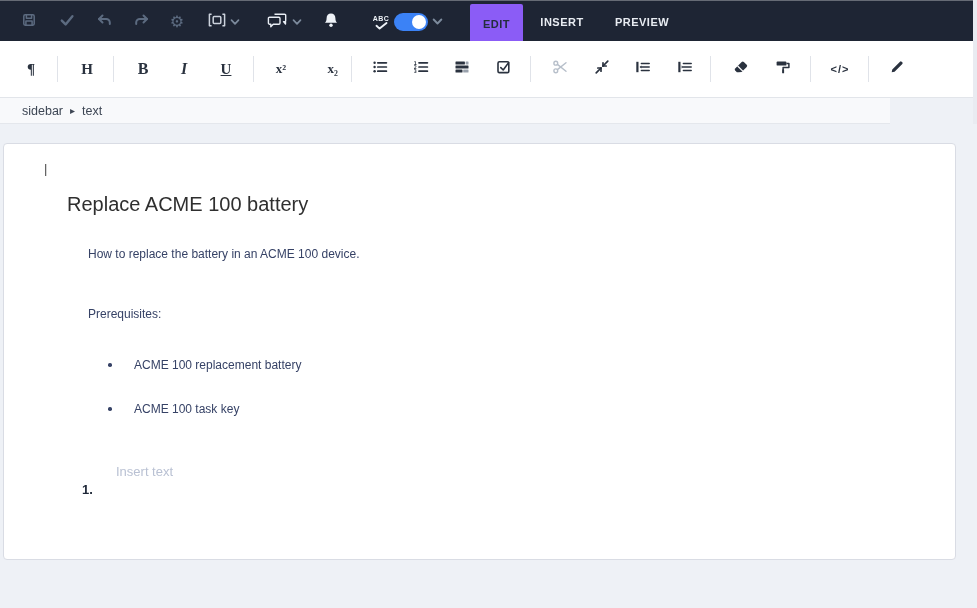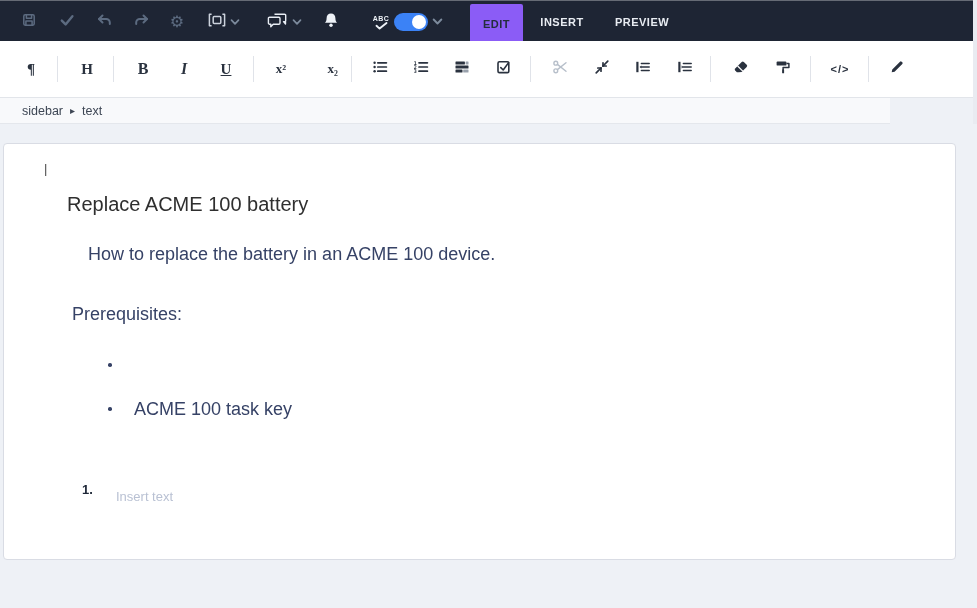--- a/index.html
+++ b/index.html
@@ -47,24 +47,24 @@
                 border-bottom:1px solid #e4e7ec; display:flex; align-items:center; padding-left:22px;
                 font-size:12.5px; color:#3d4654; }
   .bc-sep { margin:0 7px; font-size:10px; color:#3d4654; }
   .bc-item { cursor:pointer; }
 
   
   .doc-card { position:absolute; left:3px; top:143px; width:953px; height:417px; background:#ffffff;
               border:1px solid #d9dce4; border-radius:4px; }
   .caret { position:absolute; left:40px; top:17px; font-size:13px; color:#4a4a4a; line-height:15px; }
   .doc-title { position:absolute; left:63px; top:47px; font-size:20px; line-height:26px; color:#2f2f2f; }
-  .doc-text { position:absolute; font-size:18px; line-height:18px; color:#364266; }
+  .doc-text { position:absolute; font-size:12px; line-height:18px; color:#364266; }
   .bullet-dot { position:absolute; left:104px; width:3.5px; height:3.5px; border-radius:50%; background:#364266; }
   .ol-num { position:absolute; left:78px; top:337px; font-size:13px; line-height:18px; font-weight:700; color:#1e2737; }
-  .placeholder { position:absolute; left:112px; top:344px; font-size:13px; line-height:18px; color:#b9c1d3; }
+  .placeholder { position:absolute; left:112px; top:319px; font-size:13px; line-height:18px; color:#b9c1d3; }
 </style>
 </head>
 <body>
 
 <div class="screen">
 
   <div class="topbar">
 
     <div class="tb-btn" style="left:15px;">
       <span>
@@ -367,23 +367,24 @@
   </div>
 
   <div class="doc-card">
 
     <span class="caret">|</span>
 
     <div class="doc-title">Replace ACME 100 battery</div>
 
     <div class="doc-text" style="left:84px; top:101px;">How to replace the battery in an ACME 100 device.</div>
 
-    <div class="doc-text" style="left:68px; top:161px;">Prerequisites:</div>
+    <div class="doc-text" style="left:84px; top:161px;">Prerequisites:</div>
 
     <span class="bullet-dot" style="top:219px;"></span>
+    <div class="doc-text" style="left:130px; top:212px;">ACME 100 replacement battery</div>
 
     <span class="bullet-dot" style="top:263px;"></span>
     <div class="doc-text" style="left:130px; top:256px;">ACME 100 task key</div>
 
     <span class="ol-num">1.</span>
     <div class="placeholder">Insert text</div>
   </div>
 
 </div>
 

